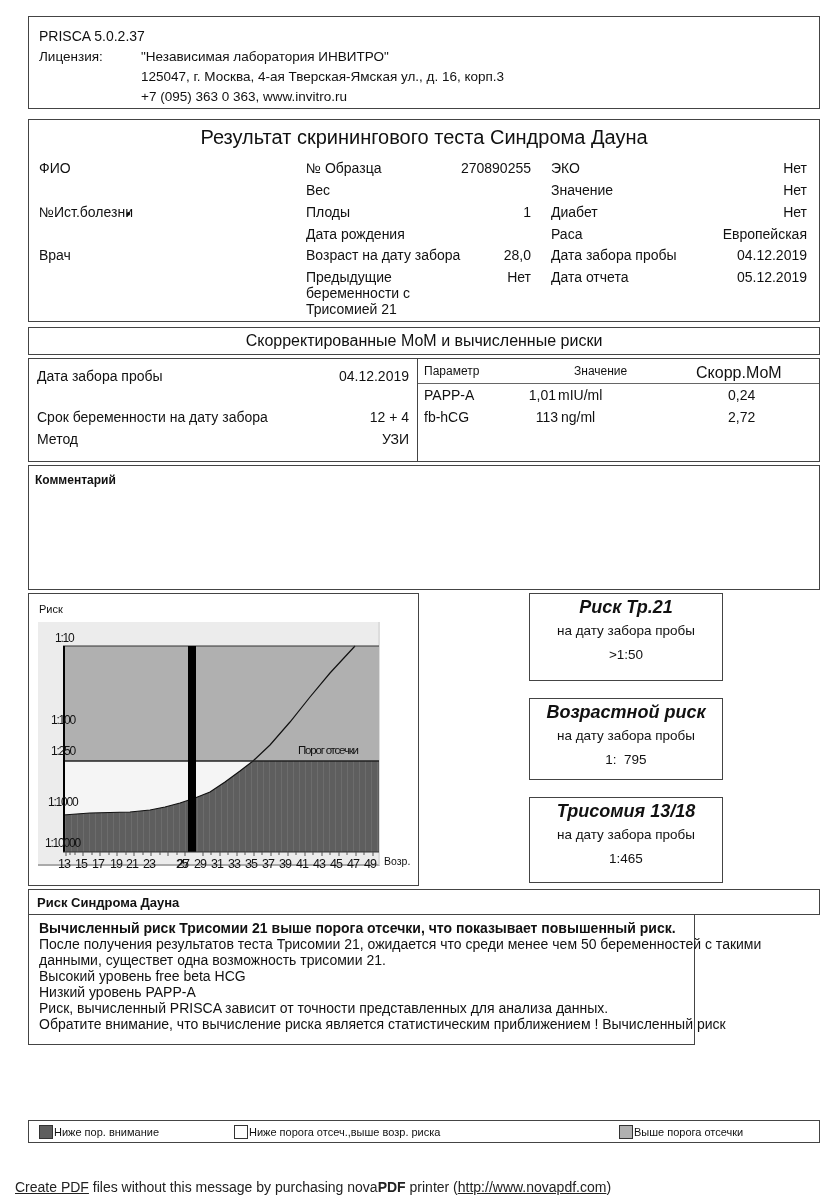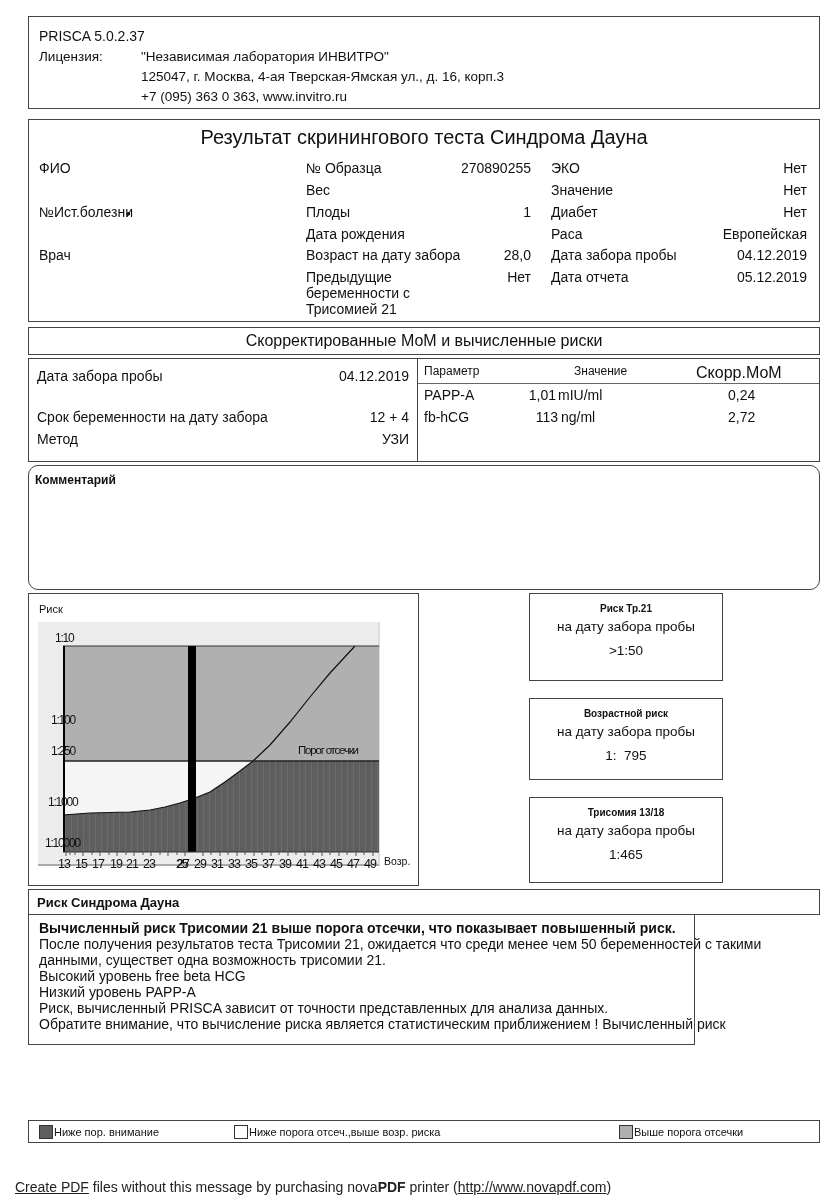--- a/index.html
+++ b/index.html
@@ -14,21 +14,21 @@
 
   
   #hdr .abs { font-size:13.5px; }
 
   
   .chart-frame { position:absolute; left:38px; top:622px; width:340px; height:242px; background:#ececec; border-bottom:2px solid #aaa; border-right:2px solid #ddd;}
   .tick-label { position:absolute; font-size:12px; letter-spacing:-1.2px; color:#111; white-space:nowrap; }
   .xtick { position:absolute; font-size:12.5px; letter-spacing:-1px; top:857px; white-space:nowrap; }
 
   .riskbox { position:absolute; border:1.5px solid #444; box-sizing:border-box; background:#fff; text-align:center; }
-  .riskbox .t { font-weight:bold; font-size:10px; margin-top:9px; }
+  .riskbox .t { font-weight:bold; font-size:18px; margin-top:3px;font-style:italic; }
   .riskbox .s { font-size:13.5px; margin-top:5px; }
   .riskbox .v { font-size:13.5px; margin-top:9px; }
 
   .legend-sw { display:inline-block; width:14px; height:14px; border:1px solid #333; vertical-align:middle; margin-right:1px; box-sizing:border-box;}
   .legend-item { position:absolute; top:1125px; font-size:11px; white-space:nowrap; }
   .legend-item span { vertical-align:middle; }
 
   .footer { position:absolute; left:15px; top:1179px; font-size:14px; color:#222; white-space:nowrap; }
   .footer a { color:#222; text-decoration:underline; }
   .footer .bold { font-weight:bold; }
@@ -110,21 +110,21 @@
     <div class="abs f13" style="left:310px;top:28px;">0,24</div>
   </div>
   <div>
     <div class="abs f13" style="left:6px;top:50px;">fb-hCG</div>
     <div class="abs f13 right" style="right:261px;top:50px;">113</div>
     <div class="abs f13" style="left:143px;top:50px;">ng/ml</div>
     <div class="abs f13" style="left:310px;top:50px;">2,72</div>
   </div>
 </div>
 
-<div class="box" style="left:28px;top:465px;width:792px;height:125px;border-radius:10px;">
+<div class="box" style="left:28px;top:465px;width:792px;height:125px;">
   <div class="abs" style="left:6px;top:7px;font-size:12px;font-weight:bold;">Комментарий</div>
   <div class="abs f13" style="left:6px;top:28px;"></div>
 </div>
 
 <div class="box" style="left:28px;top:593px;width:391px;height:293px;"></div>
 <div class="abs" style="left:39px;top:603px;font-size:11px;">Риск</div>
 <div class="chart-frame"></div>
 
 <svg style="position:absolute;left:0;top:0;" width="837" height="1200">
   <defs>

